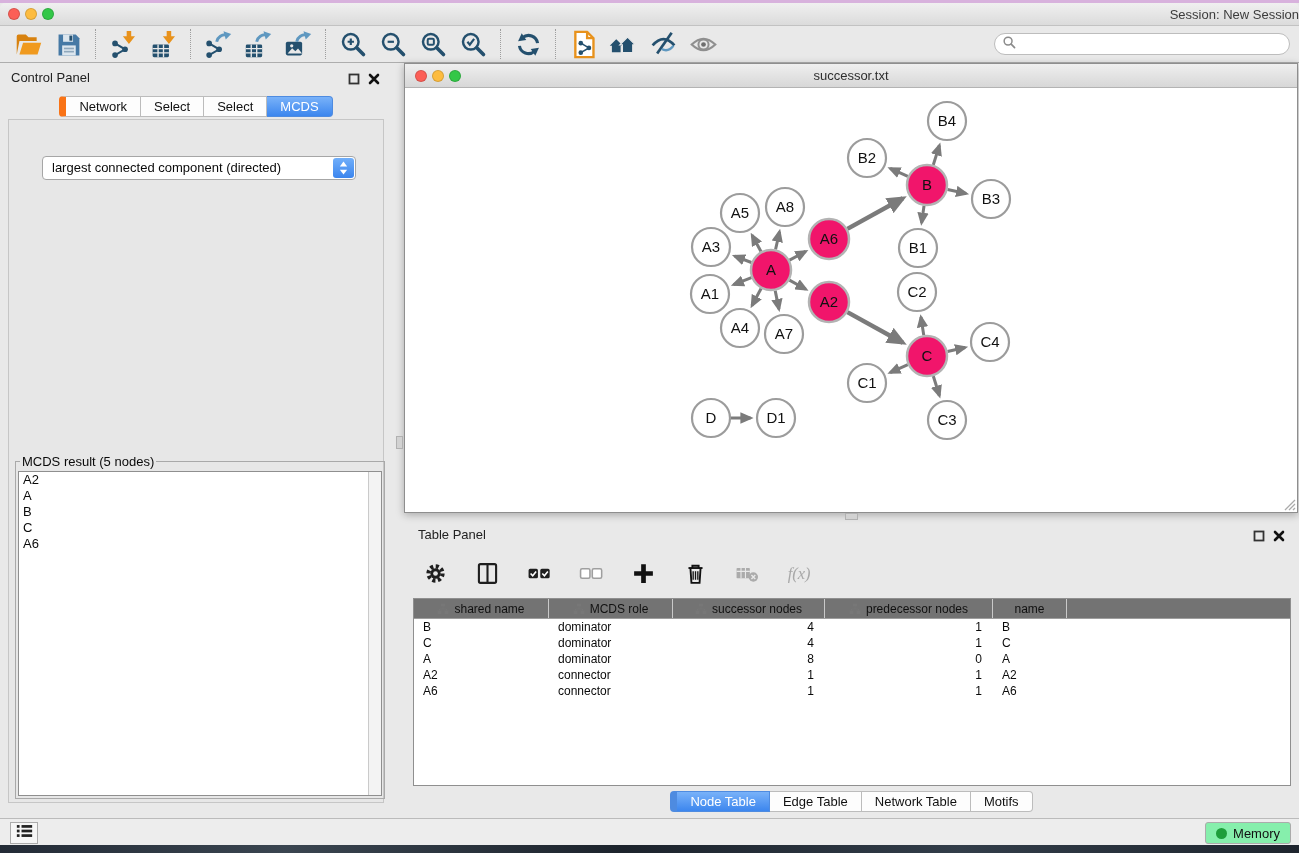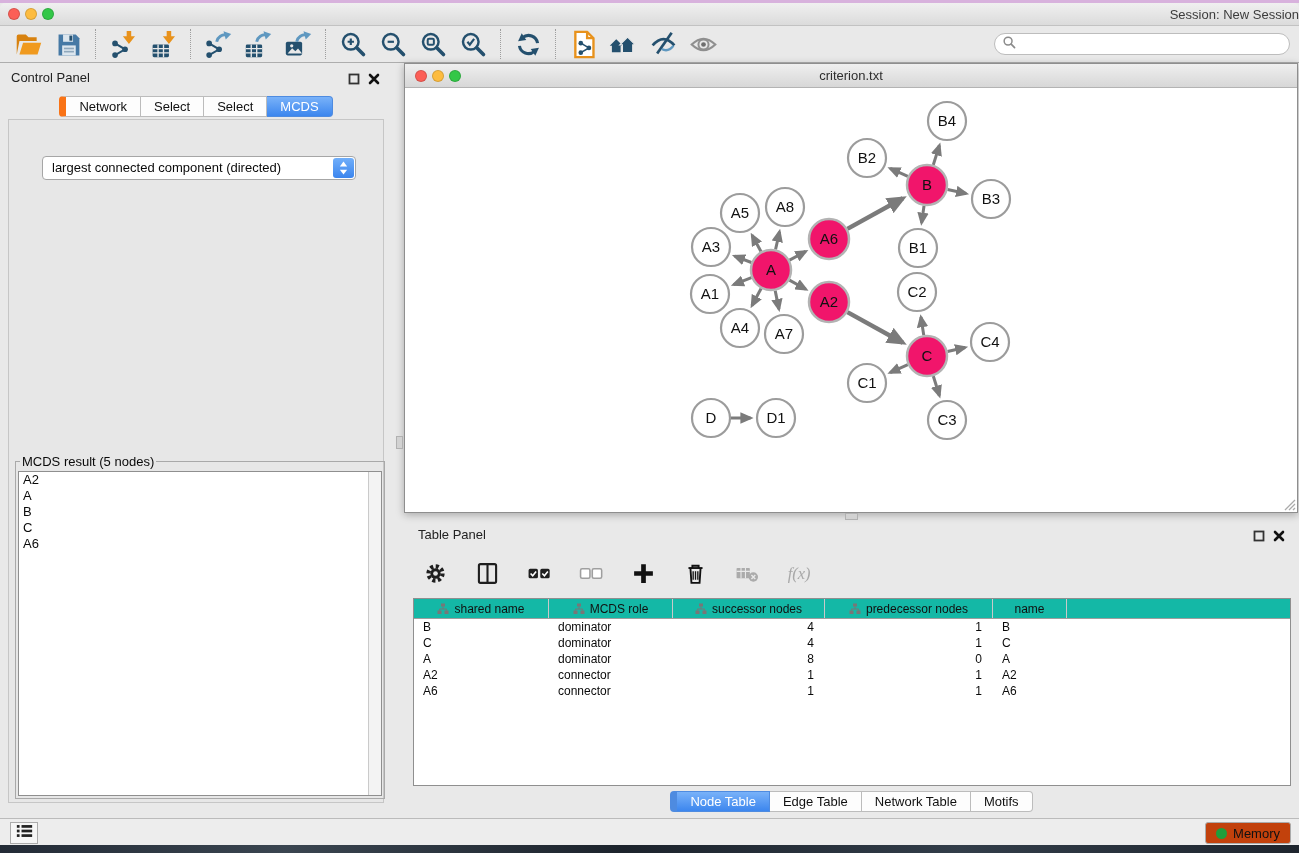--- a/index.html
+++ b/index.html
@@ -86,38 +86,38 @@
   .splitter-h { position:absolute; left:845px; top:513px; width:13px; height:7px;
     background:#D2D2D2; border:1px solid #B1B1B1; }
 
   
   .table-panel { position:absolute; left:404px; top:520px; width:895px; height:292px; }
   .tp-toolbar { position:absolute; top:34px; left:16px; height:38px; display:flex; align-items:center; gap:22px; }
   .tp-btn { width:30px; height:30px; display:flex; align-items:center; justify-content:center; }
   .tp-btn svg { width:25px; height:25px; }
   .tp-table { position:absolute; left:9px; right:8px; top:78px; height:188px;
     background:#FFF; border:1px solid #8F8F8F; overflow:hidden; }
-  .th-row { display:flex; height:20px; background:#14b8a6; border-bottom:1px solid #9E9E9E; }
+  .th-row { display:flex; height:20px; background:#737373; border-bottom:1px solid #9E9E9E; }
   .th-cell { position:relative; border-right:1px solid #C9C9C9; display:flex; align-items:center;
     justify-content:center; gap:5px; font-size:12px; color:#111; }
   .th-cell svg { width:12px; height:12px; }
   .th-fill { flex:1; }
   .td-row { display:flex; height:16px; align-items:center; }
   .td-cell { font-size:12px; color:#0A0A0A; overflow:hidden; white-space:nowrap; }
   .td-cell.left { text-align:left; padding-left:9px; }
   .td-cell.right { text-align:right; padding-right:11px; }
   .tp-tabs { position:absolute; bottom:0; left:0; right:0; display:flex; justify-content:center; }
 
   
   .statusbar { position:absolute; left:0; top:818px; right:0; height:27px;
     background:#EDEDED; border-top:1px solid #BBBBBB; }
   .list-btn { position:absolute; left:10px; top:3px; width:28px; height:22px; background:#F6F6F6;
     border:1px solid #ABABAB; display:flex; align-items:center; justify-content:center; }
   .list-btn svg { width:17px; height:14px; }
-  .memory-btn { position:absolute; right:8px; top:3px; height:22px; background:#c2410c;
+  .memory-btn { position:absolute; right:8px; top:3px; height:22px; background:#86efac;
     border:1px solid #ABABAB; border-radius:3px; display:flex; align-items:center; gap:6px;
     padding:0 10px; font-size:13px; color:#111; }
   .memory-dot { width:11px; height:11px; border-radius:50%; background:#1E9E3B; }
 </style>
 </head>
 <body>
 
 <div class="app">
   <div class="desk-top"></div>
 
@@ -322,21 +322,21 @@
         </div>
       </fieldset>
     </div>
   </div>
 
   <div class="network-window">
     <div class="nw-titlebar">
       <span class="tl red" style="left:10px"></span>
       <span class="tl yellow" style="left:27px"></span>
       <span class="tl green" style="left:44px"></span>
-      <div class="title">criterion.txt</div>
+      <div class="title">successor.txt</div>
     </div>
     <svg class="nw-canvas" viewBox="0 0 892 423">
         <defs>
           <marker id="arr" markerWidth="4.4" markerHeight="3.8" refX="3.4" refY="1.9" orient="auto">
             <path d="M0 0 L4.4 1.9 L0 3.8 Z" fill="#7B7B7B"></path>
           </marker>
         </defs>
         <line x1="346.4581150143549" y1="188.68861048615543" x2="328.63637517311355" y2="195.70044255484055" stroke="#7B7B7B" stroke-width="3" marker-end="url(#arr)"></line>
         <line x1="384.38713136456266" y1="191.14462420113801" x2="400.8847491416926" y2="200.24675814714075" stroke="#7B7B7B" stroke-width="3" marker-end="url(#arr)"></line>
         <line x1="346.39133153665693" y1="173.4833437557185" x2="329.71715137947206" y2="167.0915746954643" stroke="#7B7B7B" stroke-width="3" marker-end="url(#arr)"></line>

